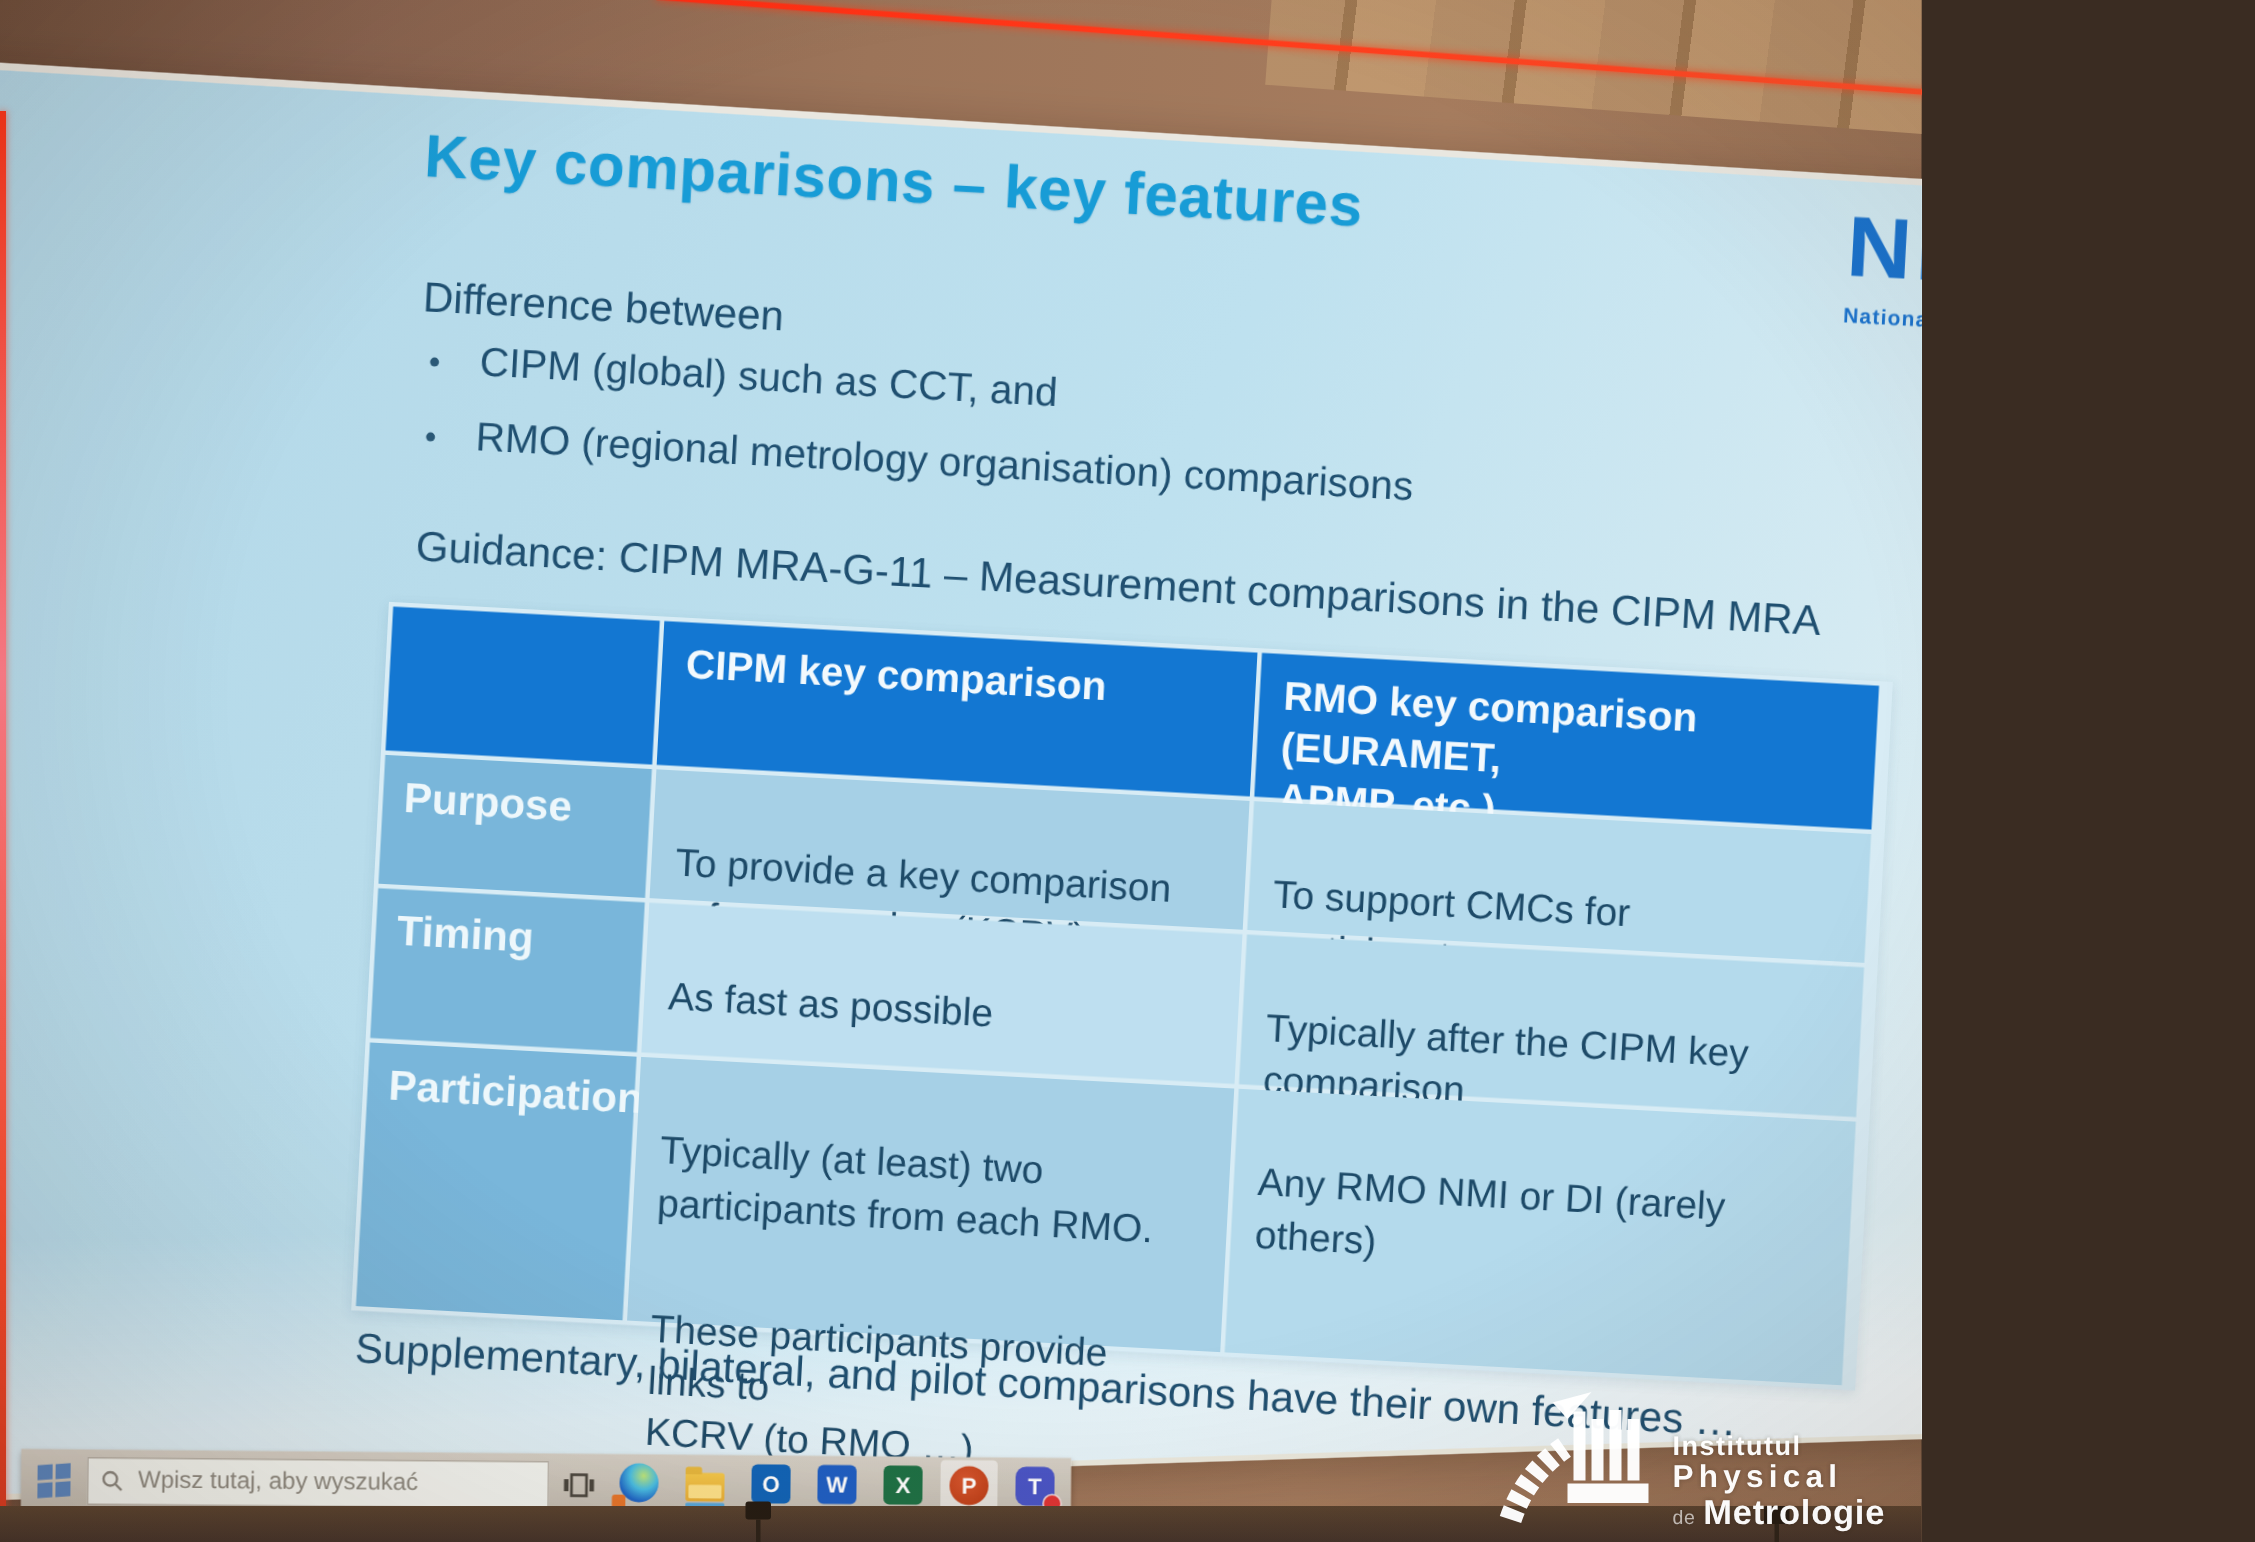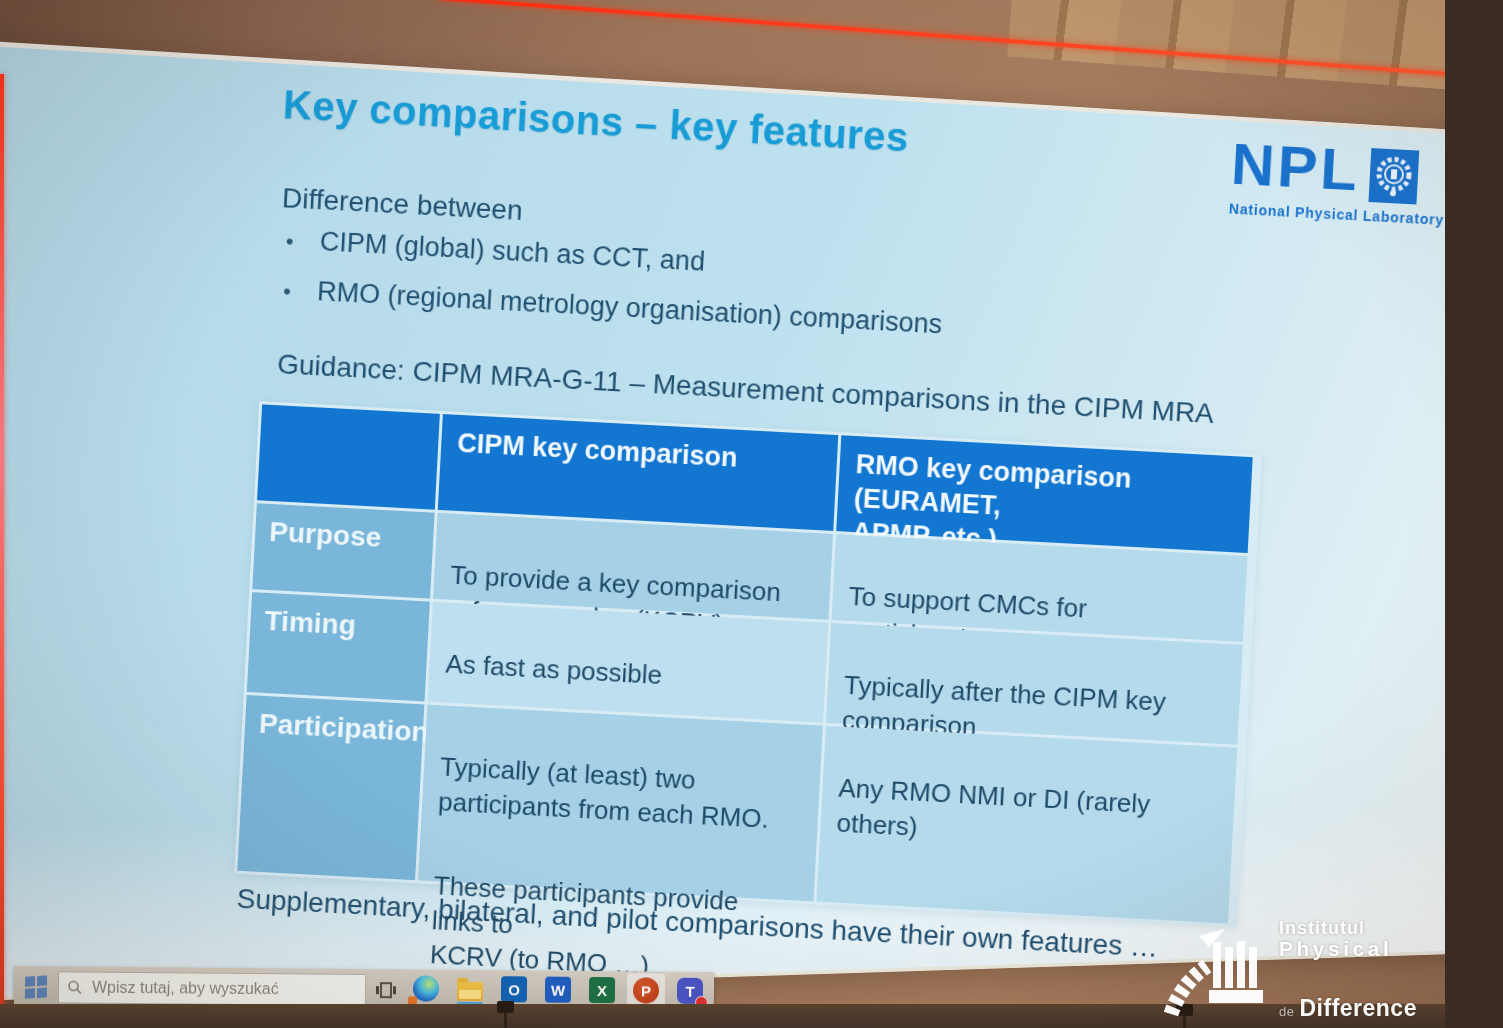--- a/index.html
+++ b/index.html
@@ -1,17 +1,17 @@
 <!DOCTYPE html>
 <html><head>
 <meta charset="utf-8">
 <style>
   html,body{margin:0;padding:0;background:#3a2c22;}
   .photo{
-    position:relative;width:1445px;height:1028px;overflow:hidden;
+    position:relative;width:1281px;height:1028px;overflow:hidden;
     font-family:"Liberation Sans",sans-serif;
     background:linear-gradient(96deg,#6f4f3c 0%,#8a6450 18%,#9c7459 42%,#a67c5e 70%,#936d52 100%);
   }
   
   .planks{
     position:absolute;right:-40px;top:-26px;width:470px;height:118px;
     transform:rotate(4.3deg);transform-origin:100% 0;
     background:repeating-linear-gradient(93deg,#b8916a 0 52px,#9d7750 52px 60px,#c29a70 60px 112px);
     opacity:.9;
   }
@@ -114,21 +114,21 @@
   
   .vignette{position:absolute;inset:0;pointer-events:none;
     background:radial-gradient(ellipse at 55% 45%,rgba(0,0,0,0) 55%,rgba(60,35,20,.17) 100%);}
   
   .inm{position:absolute;right:6px;bottom:2px;width:278px;height:102px;color:#fff;display:flex;
     align-items:flex-end;opacity:.97;}
   .inm-mark{flex:none;}
   .inm-text{margin-left:6px;margin-bottom:6px;line-height:1.05;text-shadow:0 0 3px rgba(40,30,20,.35);}
   .inm-l1{font-size:18px;font-weight:bold;letter-spacing:1px;}
   .inm-l2{font-size:21px;font-weight:bold;letter-spacing:3.5px;}
-  .inm-l3{font-size:23px;font-weight:bold;letter-spacing:.5px;display:flex;align-items:baseline;margin-top:36px;}
+  .inm-l3{font-size:23px;font-weight:bold;letter-spacing:.5px;display:flex;align-items:baseline;}
   .inm-de{font-size:13px;font-weight:normal;opacity:.65;margin-right:5px;}
 </style>
 </head>
 <body>
 
 <div class="photo">
 
   <div class="planks"></div>
 
   <div class="screen"></div>
@@ -292,18 +292,18 @@
         <rect x="76" y="15" width="8" height="47" fill="#ffffff"></rect>
         <rect x="88" y="21" width="8" height="41" fill="#ffffff"></rect>
         <rect x="48" y="64" width="54" height="13" fill="#ffffff"></rect>
       </svg>
     </div>
     <div class="inm-text">
       <div class="inm-l1">Institutul</div>
       <div class="inm-l2">Physical</div>
       <div class="inm-l3">
         <span class="inm-de">de</span>
-        <span>Difference</span>
+        <span>Metrologie</span>
       </div>
     </div>
   </div>
 
 </div>
 
 </body></html>

